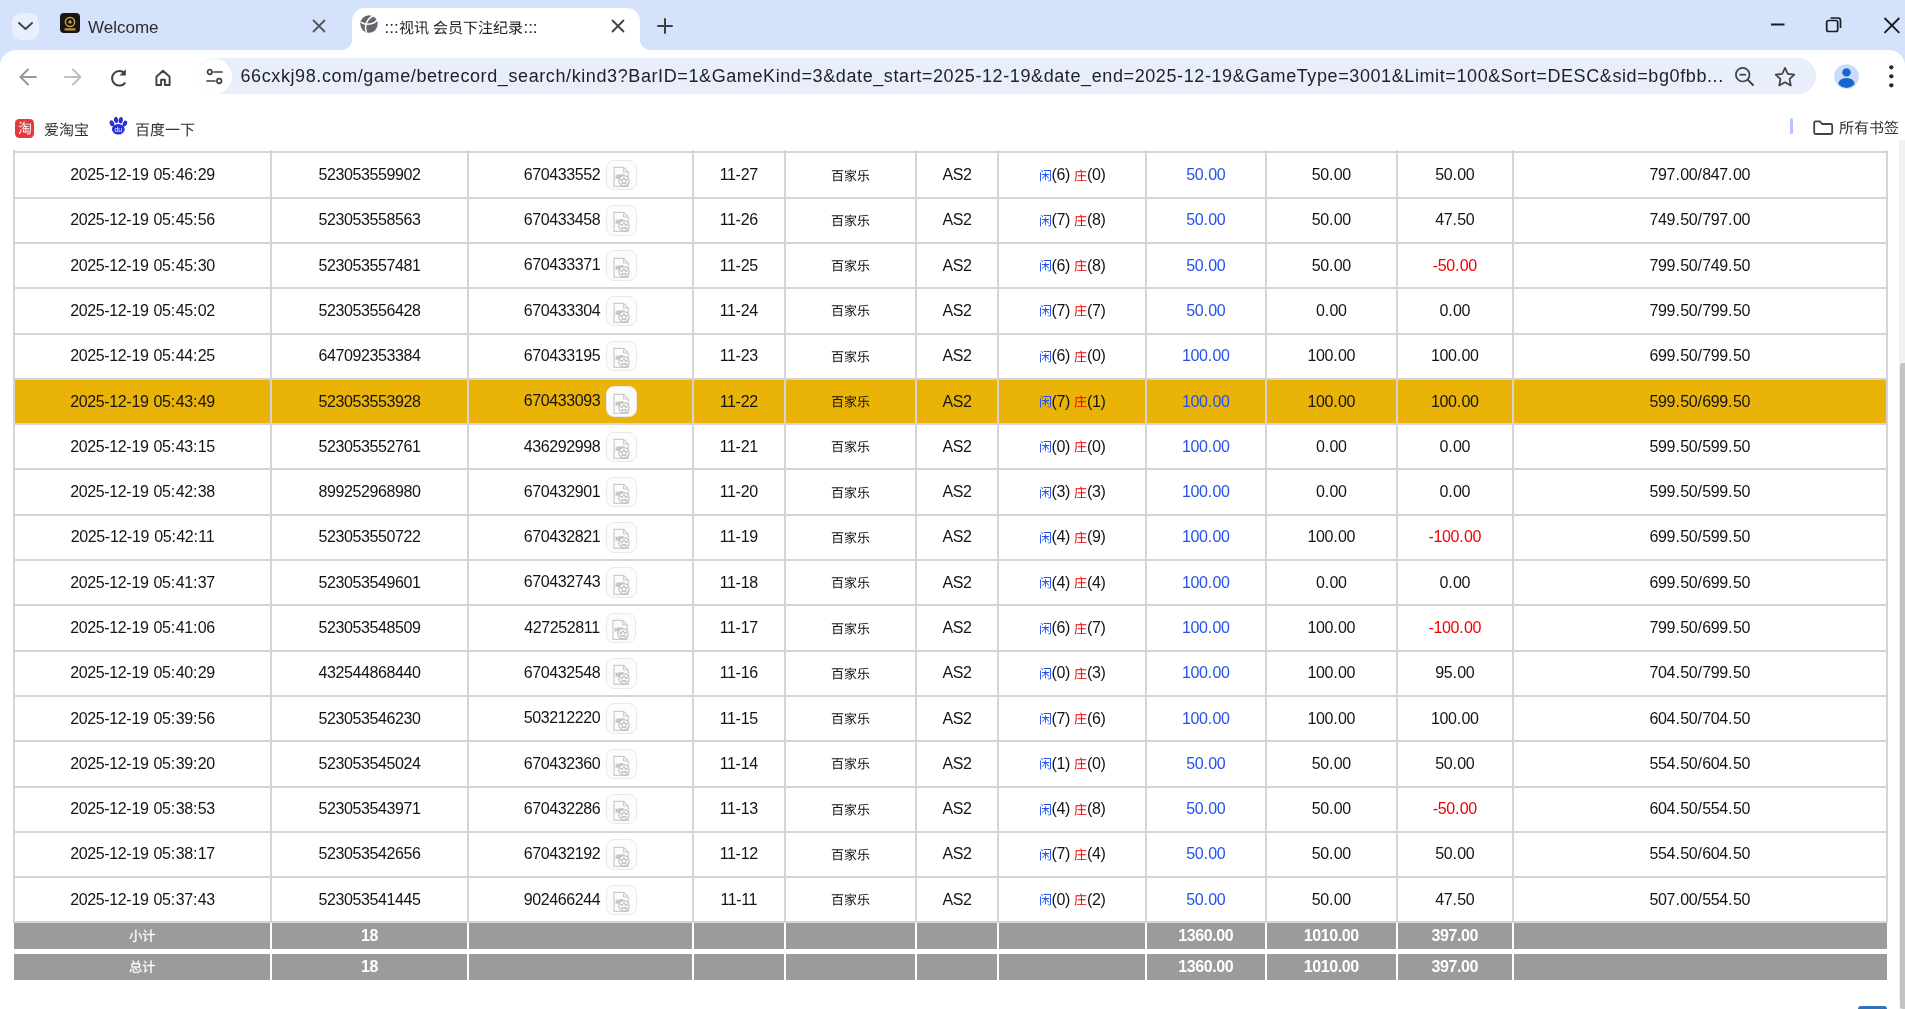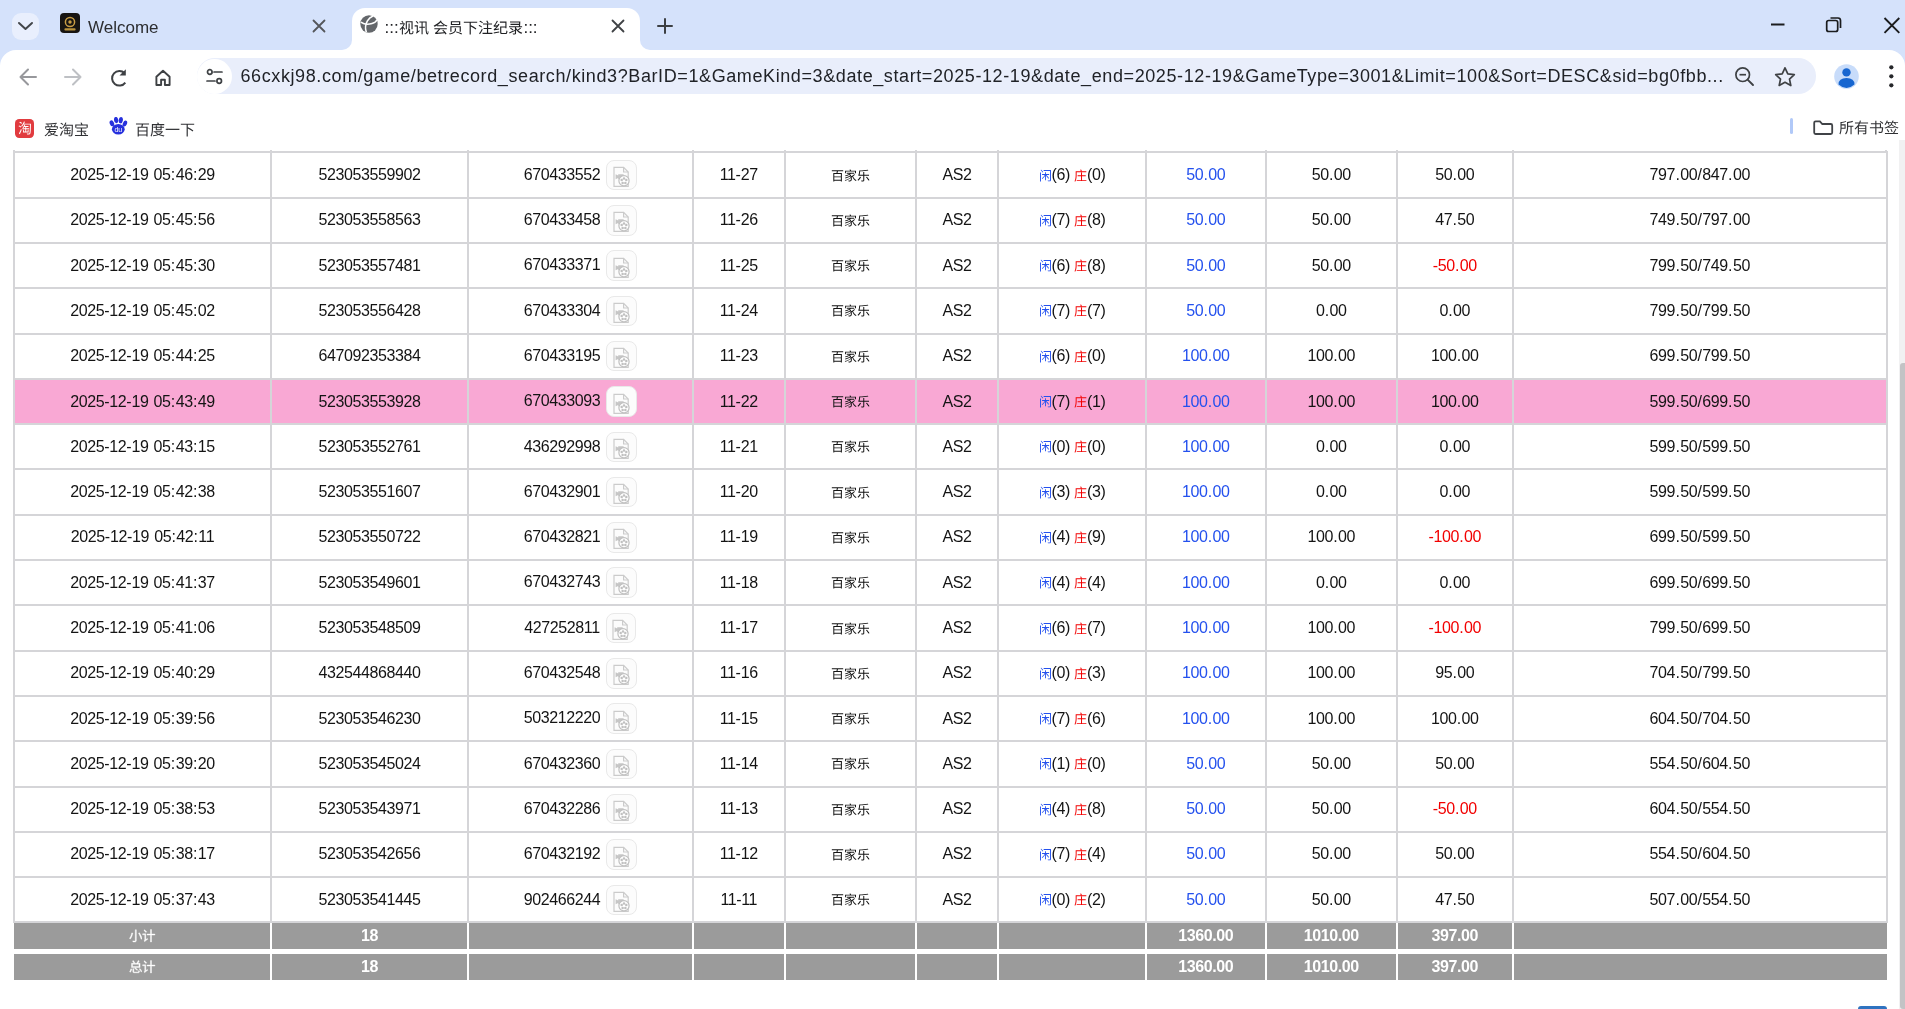--- a/index.html
+++ b/index.html
@@ -8,21 +8,21 @@
 #chevbtn{left:11.5px;top:12.5px;width:27.5px;height:27.5px;border-radius:9px;background:#e9effd}
 .tabtxt{font-size:17px;color:#2c2d30;white-space:nowrap}
 #atab{left:351.5px;top:8px;width:288px;height:42px;background:#fff;border-radius:13px 13px 0 0}
 .cjk{display:inline-block}
 #urlbar{left:196.5px;top:58.2px;width:1619.5px;height:35.6px;border-radius:17.8px;background:#e9eefb}
 #urlcirc{left:196.8px;top:58.5px;width:35px;height:35px;border-radius:50%;background:#fff}
 #urltxt{left:240.5px;top:50px;height:53px;line-height:53px;font-size:18px;color:#202227;letter-spacing:0.6px;white-space:nowrap}
 #bt{position:absolute;left:13px;top:151.4px;border-collapse:collapse;table-layout:fixed;
 font-size:16px;letter-spacing:-0.4px;color:#141414}
 #bt td{border:2px solid #d5d5d8;text-align:center;height:43.3px;padding:0;overflow:hidden;white-space:nowrap}
-#bt tr.hl td{background:#f9a8d4}
+#bt tr.hl td{background:#eab308}
 #bt td.bl,#bt .bl{color:#2451ee}
 .p{display:inline-block;width:5.1px;text-align:center;letter-spacing:normal}
 #bt td.rd{color:#f20000}
 #bt tr.sum td{background:#9b9b9b;border:2.5px solid #fff;border-top:none;border-bottom:none;height:25.5px;color:#fff;font-weight:bold}
 #bt tr.s1 td{border-top:2px solid #d5d5d8;border-bottom:5px solid #fff}
 #bt tr.sum+tr.sum td{height:26.5px}
 #bt tr.sum td:first-child{border-left:none}
 #bt tr.sum td:last-child{border-right:none}
 .gnum{vertical-align:middle}
 .vbox{display:inline-block;width:28.5px;height:28.5px;border-radius:8px;border:1.5px solid #e9e9e9;
@@ -466,21 +466,21 @@
           </svg>(0) <svg class="cjk" style="width:13px;height:13px;vertical-align:-1.5px" viewBox="0 0 1000 1000">
             <use href="#g21" style="fill:#f20000;"></use>
           </svg>(0)</td>
         <td class="bl">100<span class="p">.</span>00</td>
         <td>0<span class="p">.</span>00</td>
         <td>0<span class="p">.</span>00</td>
         <td>599<span class="p">.</span>50<span class="p">/</span>599<span class="p">.</span>50</td>
       </tr>
       <tr>
         <td>2025<span class="p">-</span>12<span class="p">-</span>19<span class="p">&nbsp;</span>05<span class="p">:</span>42<span class="p">:</span>38</td>
-        <td>523053551607</td>
+        <td>899252968980</td>
         <td><span class="gnum">670432901</span><span class="vbox"><svg width="21" height="22" viewBox="0 0 21 22">
               <path d="M3 1.4 h9.6 l4.6 4.6 v14.4 h-14.2 z" fill="none" stroke="#cbcbcb" stroke-width="1.2"></path>
               <path d="M12.6 1.4 v4.6 h4.6" fill="none" stroke="#cbcbcb" stroke-width="1.2"></path>
               <path d="M4.6 8.2 l2.6 1.2 v-1.2 h5.4 v5 h-5.4 v-1.2 l-2.6 1.2 z" fill="#c6c6c6"></path>
               <circle cx="13" cy="14.8" r="5.1" fill="#fff" stroke="#c0c0c0" stroke-width="1.2"></circle>
               <circle cx="13" cy="12.4" r="1.25" fill="#c0c0c0"></circle>
               <circle cx="10.7" cy="14.1" r="1.25" fill="#c0c0c0"></circle>
               <circle cx="15.3" cy="14.1" r="1.25" fill="#c0c0c0"></circle>
               <circle cx="11.6" cy="16.9" r="1.25" fill="#c0c0c0"></circle>
               <circle cx="14.4" cy="16.9" r="1.25" fill="#c0c0c0"></circle>

